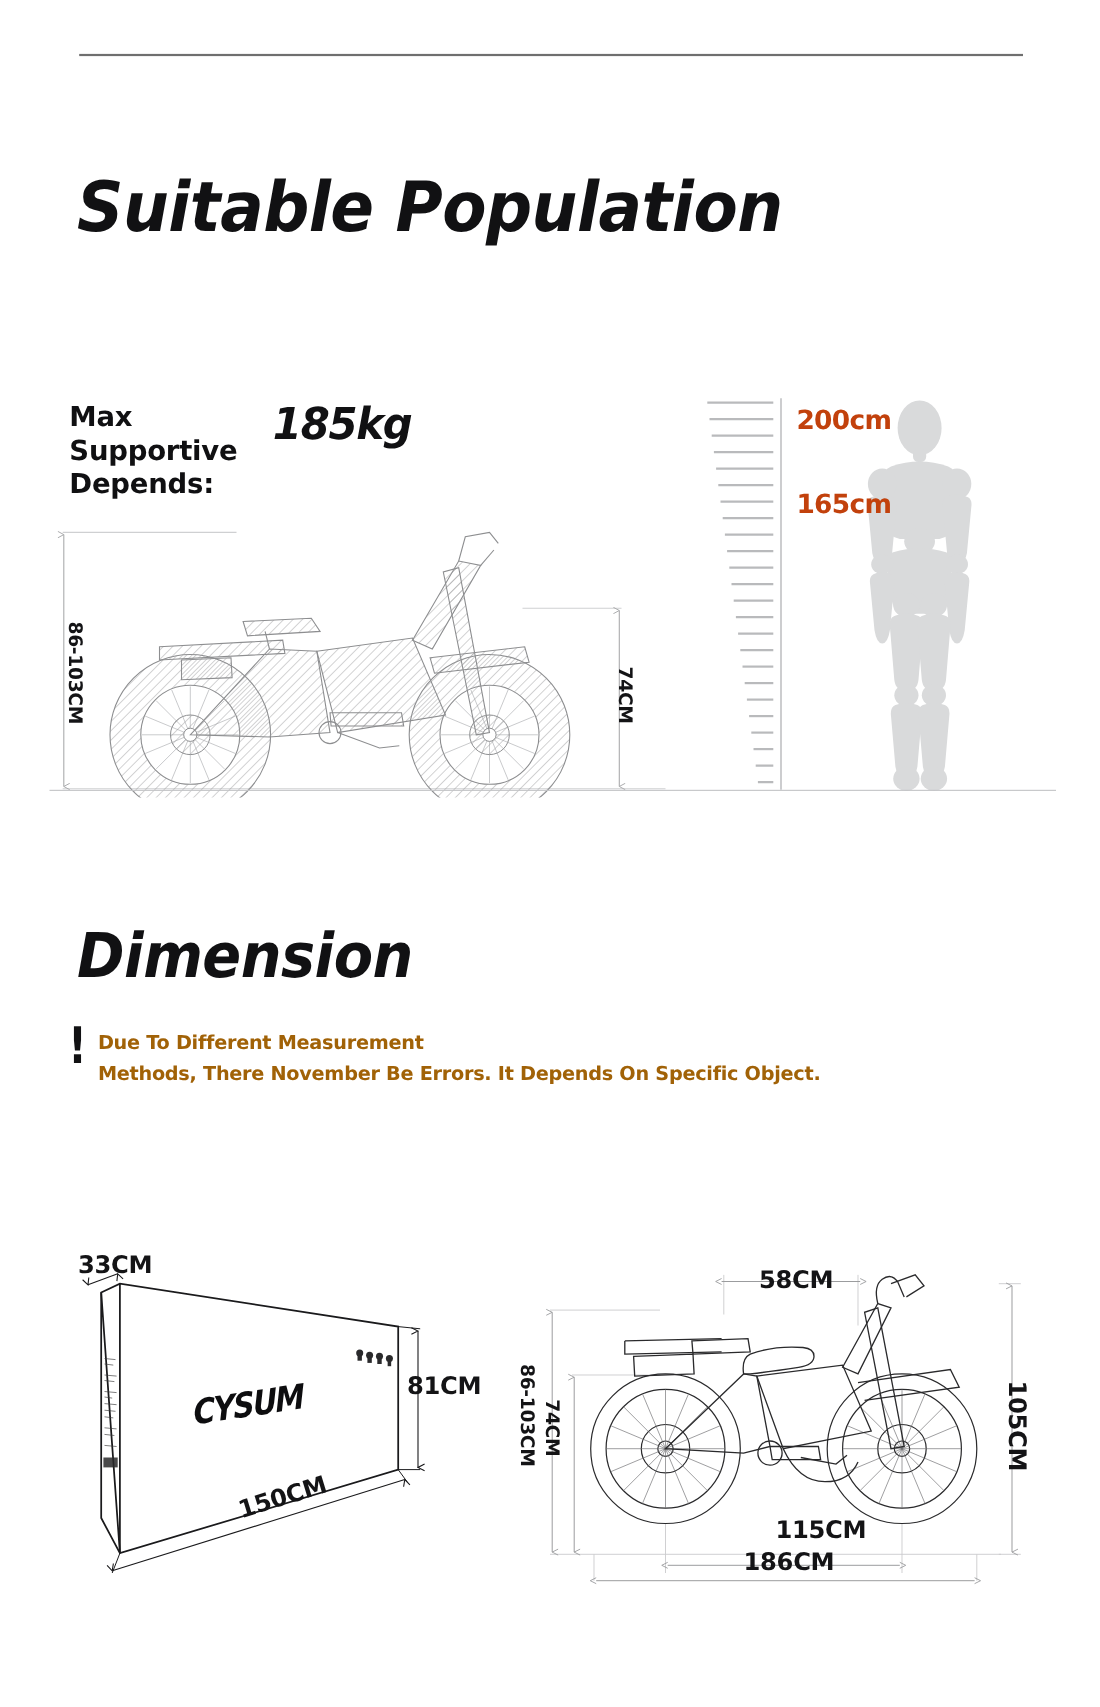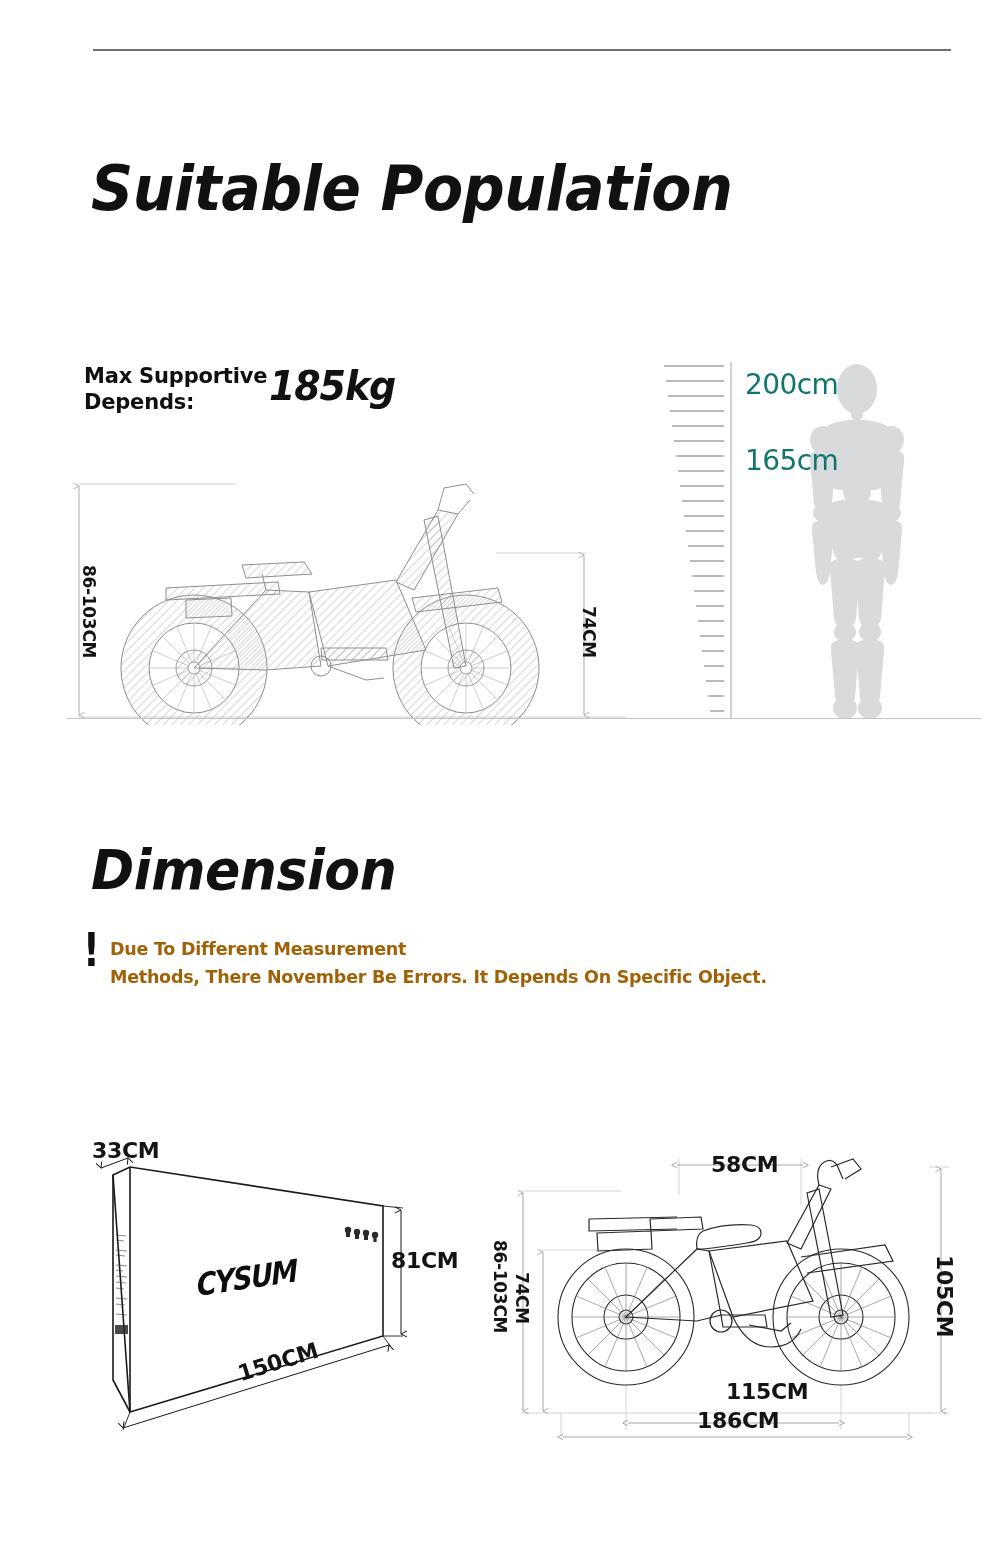--- a/index.html
+++ b/index.html
@@ -6,21 +6,21 @@
 
   body {
     width: 1000px;
     height: 1552px;
     background: #ffffff;
     font-family: "Liberation Sans", sans-serif;
     position: relative;
     overflow: hidden;
   }
 
-  .page { position: absolute; inset: 0; margin-left: 21px; }
+  .page { position: absolute; inset: 0; }
 
   
   .top-rule {
     position: absolute;
     left: 72px; top: 49px;
     width: 858px; height: 2px;
     background: #6f6f6f;
   }
 
   
@@ -38,21 +38,21 @@
   #heading-suitable { left: 70px; top: 152px; font-size: 63px; }
   #heading-dimension { left: 70px; top: 837px; font-size: 56px; }
 
   
   .spec-label {
     position: absolute;
     left: 63px; top: 364px;
     width: 185px;
     font-family: "DejaVu Sans", sans-serif;
     font-weight: 700;
-    font-size: 21px;
+    font-size: 25px;
     line-height: 1.22;
     color: #101012;
     letter-spacing: -0.2px;
   }
   .spec-value {
     position: absolute;
     left: 248px; top: 363px;
     font-family: "DejaVu Sans", sans-serif;
     font-weight: 700;
     font-style: italic;
@@ -80,23 +80,23 @@
     transform: rotate(90deg);
     transform-origin: left top;
   }
   .dim.cad { font-size: 17px; }
   .dim.big { font-size: 22px; }
 
   
   .hlabel {
     position: absolute;
     font-family: "DejaVu Sans", sans-serif;
-    font-weight: 400;
-    font-size: 28px;
-    color: #0f766e;
+    font-weight: 700;
+    font-size: 24px;
+    color: #c2410c;
     letter-spacing: -0.6px;
     white-space: nowrap;
   }
   #label-200cm { left: 724px; top: 368px; }
   #label-165cm { left: 724px; top: 444px; }
 
   
   .ground {
     position: absolute;
     height: 1px;

